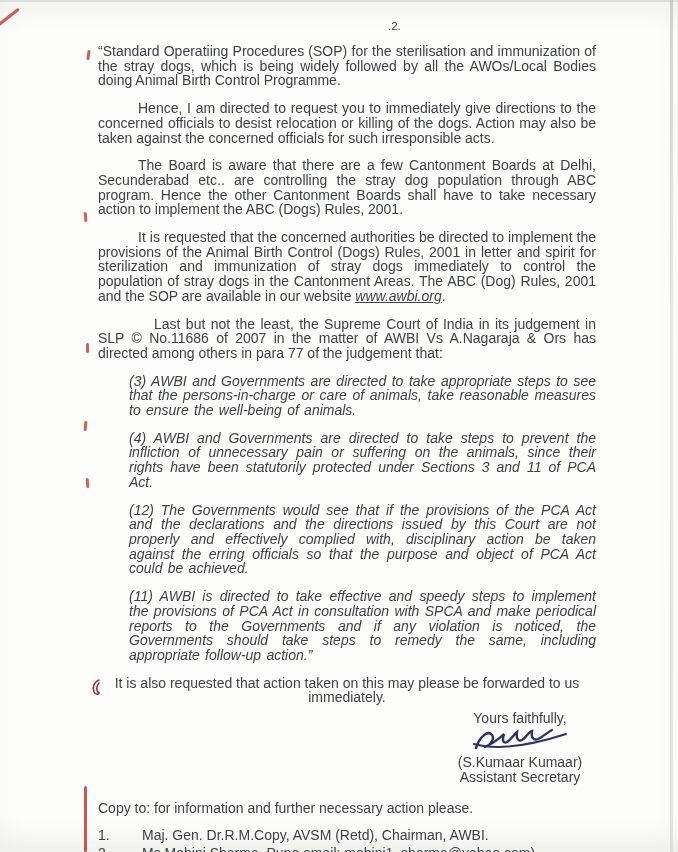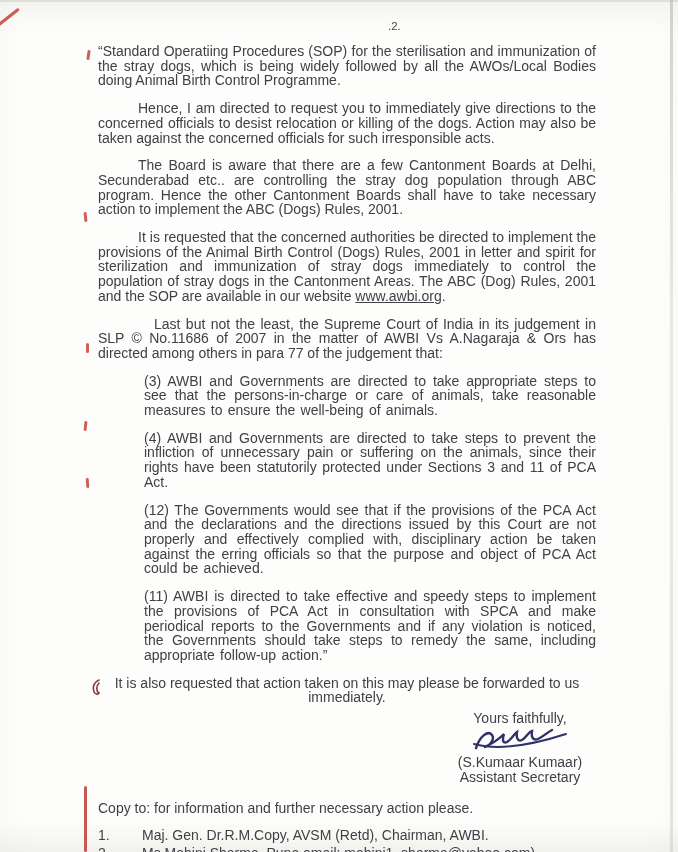--- a/index.html
+++ b/index.html
@@ -18,22 +18,22 @@
     font-size:11.5px; color:#44464b;
   }
   .content {
     position:absolute; left:98px; top:44px; width:498px;
     font-size:14px; line-height:14.7px;
     text-align:justify;
   }
   .para { margin:0 0 13px 0; }
   .indent { text-indent:40px; }
   .indent-lg { text-indent:56px; }
-  .link { text-decoration:underline; }
-  .quotes { margin-left:46px; }
+  .link { text-decoration:underline;font-style:italic; }
+  .quotes { margin-left:31px; font-style:italic; }
   .quote { margin:0 0 13px 0; word-spacing:1.4px; }
   .closing { margin-bottom:6px; text-align:center; }
   .sig-block {
     width:152px; margin-left:auto; margin-top:6px;
     text-align:center; line-height:15px;
   }
   .sig-scribble { display:block; margin:1px auto 0 auto; }
   .copy-to { margin:16px 0 12px 0; text-align:left; }
   .recipients { text-align:left; }
   .recipient { display:flex; margin-bottom:4px; }

